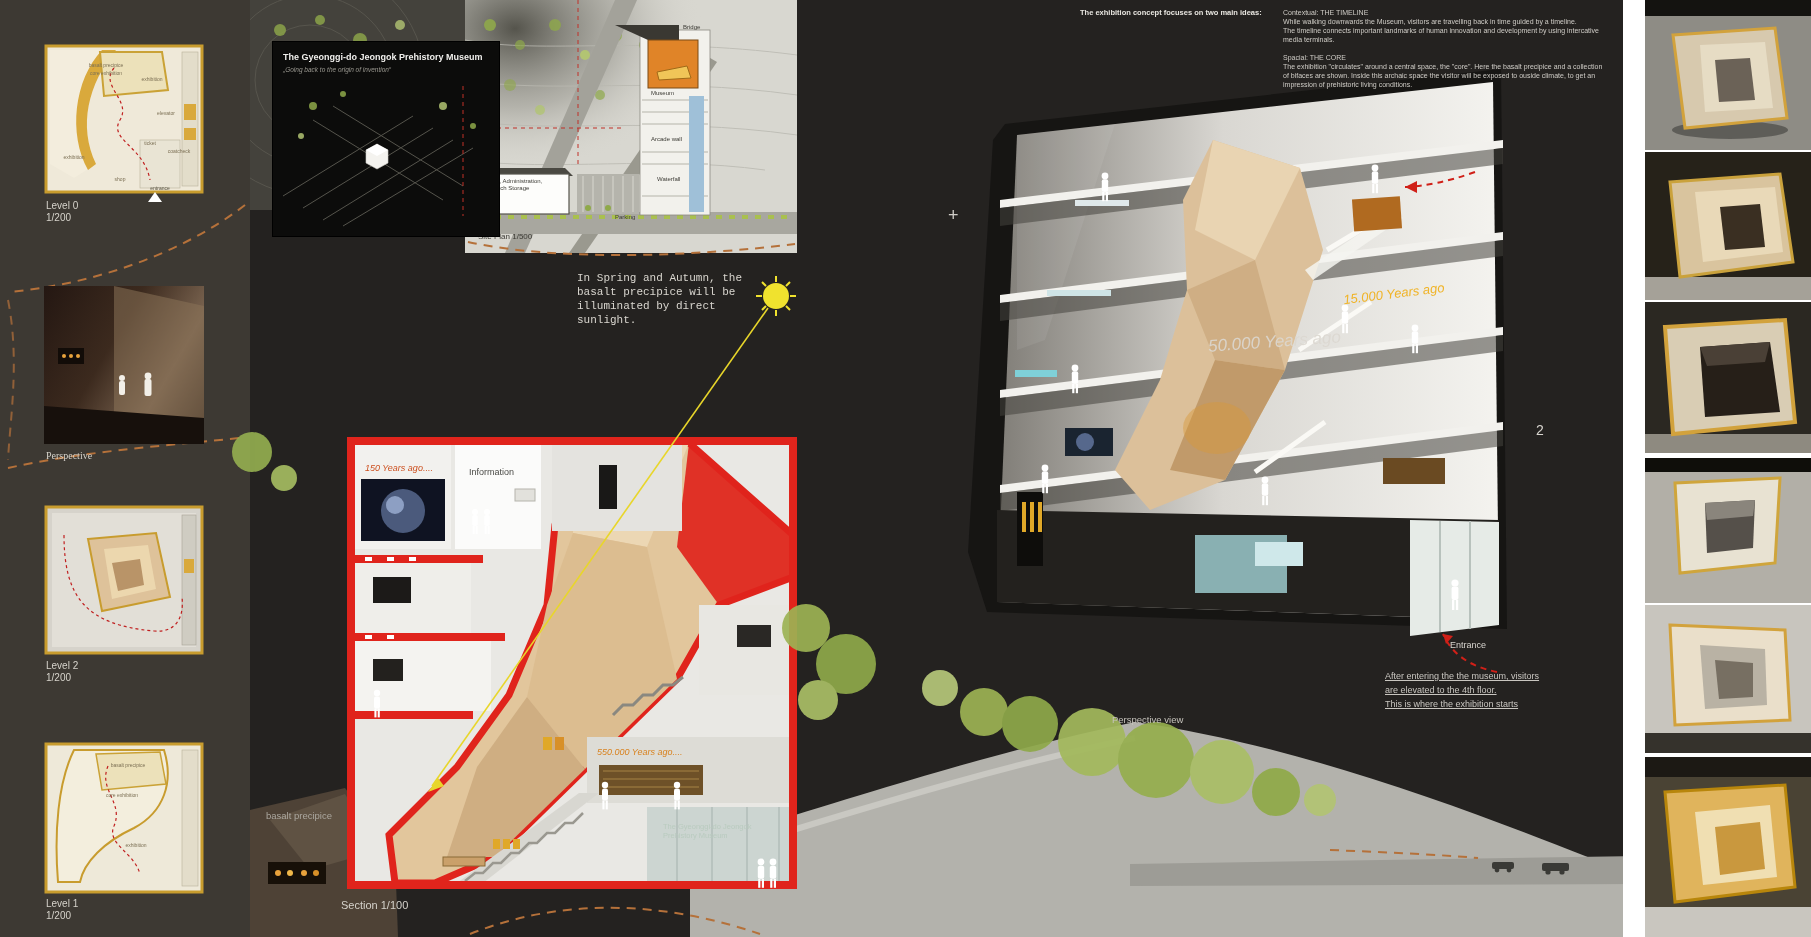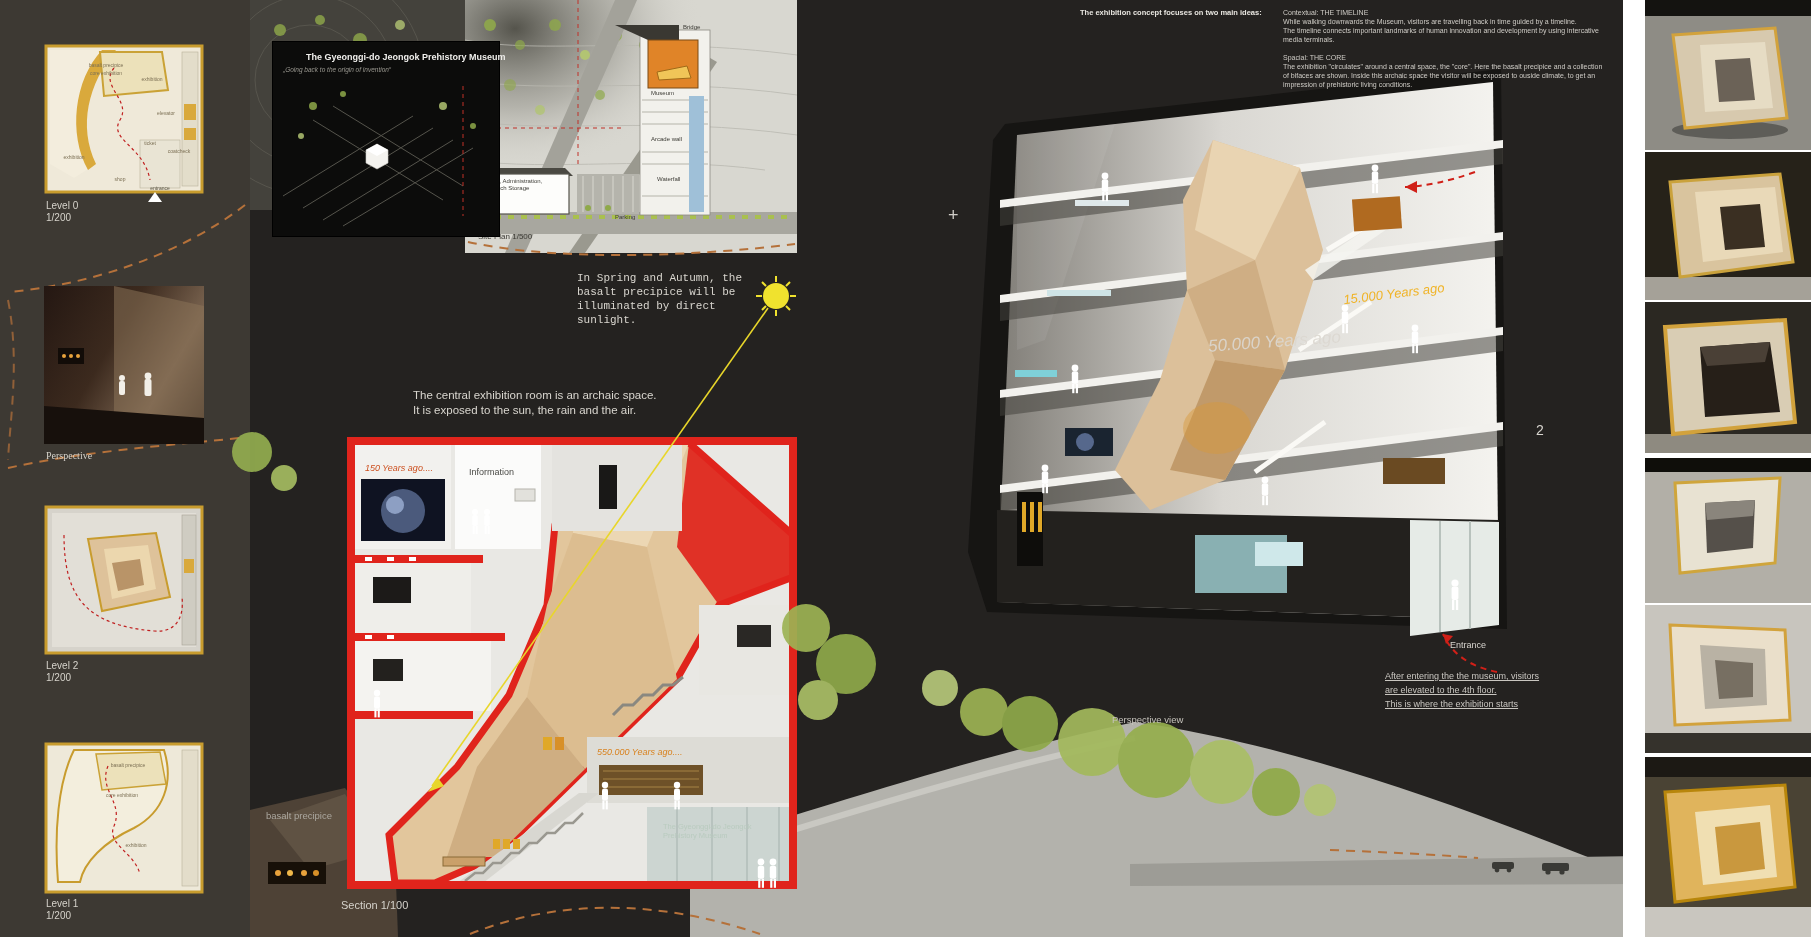--- a/index.html
+++ b/index.html
@@ -208,21 +208,21 @@
     <div class="lbl" style="left:218px;top:24px;font-size:6px;color:#3c3b35;">Bridge</div>
     <div class="lbl" style="left:186px;top:90px;font-size:6px;color:#3c3b35;">Museum</div>
     <div class="lbl" style="left:186px;top:136px;font-size:6px;color:#3c3b35;">Arcade wall</div>
     <div class="lbl" style="left:192px;top:176px;font-size:6px;color:#3c3b35;">Waterfall</div>
     <div class="abs" style="left:16px;top:178px;width:70px;font-size:6px;line-height:7px;color:#3c3b35;">Offices, Administration, Research Storage</div>
     <div class="lbl" style="left:150px;top:214px;font-size:6px;color:#3c3b35;">Parking</div>
     <div class="lbl" style="left:13px;top:232px;font-size:8px;color:#3c3b35;">Site Plan 1/500</div>
   </div>
 
   <div class="abs" style="left:273px;top:42px;width:226px;height:194px;background:#0c0c0b;box-shadow:0 0 0 1px #000;">
-    <div class="abs" style="left:10px;top:10px;width:210px;font-size:9px;font-weight:bold;color:#f0efec;margin-left:23px;">The Gyeonggi-do Jeongok Prehistory Museum</div>
+    <div class="abs" style="left:10px;top:10px;width:210px;font-size:9px;font-weight:bold;color:#f0efec;">The Gyeonggi-do Jeongok Prehistory Museum</div>
     <div class="abs italic" style="left:10px;top:24px;width:210px;font-size:6.5px;color:#9a9890;">„Going back to the origin of invention“</div>
     <svg class="abs" style="left:0;top:34px;" width="226" height="156">
       <g stroke="#55544c" stroke-width="1" fill="none">
         <line x1="10" y1="120" x2="140" y2="40"></line>
           <line x1="30" y1="132" x2="160" y2="52"></line>
         <line x1="50" y1="144" x2="180" y2="64"></line>
           <line x1="70" y1="150" x2="200" y2="72"></line>
         <line x1="60" y1="30" x2="190" y2="110"></line>
           <line x1="40" y1="44" x2="170" y2="124"></line>
       </g>
@@ -570,24 +570,20 @@
           <line x1="14" y1="0" x2="20" y2="0"></line>
         <line x1="-14" y1="-14" x2="-10" y2="-10"></line>
           <line x1="10" y1="10" x2="14" y2="14"></line>
         <line x1="-14" y1="14" x2="-10" y2="10"></line>
           <line x1="10" y1="-10" x2="14" y2="-14"></line>
       </g>
       <circle r="13" fill="#f0e22e"></circle>
     </g>
   </svg>
   <div class="abs note" style="left:577px;top:271px;width:182px;font-family:Liberation Mono, monospace;">In Spring and Autumn, the basalt precipice will be illuminated by direct sunlight.</div>
-  <div class="abs note" style="left:413px;top:388px;width:340px;font-size:11.5px;line-height:15px;">
-    <div>The central exhibition room is an archaic space.</div>
-    <div>It is exposed to the sun, the rain and the air.</div>
-  </div>
 
   <div class="abs" style="left:1623px;top:0;width:22px;height:937px;background:#ffffff;"></div>
   <div class="abs" style="left:1645px;top:0;width:166px;height:937px;background:#ffffff;">
 
     <div class="abs" style="left:0;top:0;width:166px;height:150px;overflow:hidden;background:#8e8c85;">
       <svg width="166" height="150">
           <rect width="166" height="16" fill="#141310"></rect>
         <ellipse cx="85" cy="130" rx="58" ry="9" fill="#00000055"></ellipse>
         <polygon points="28,35 130,28 142,118 40,128" fill="#d7c9ae" stroke="#d2a23c" stroke-width="3"></polygon>
         <polygon points="55,45 120,42 128,108 60,112" fill="#e6dcc4"></polygon>

